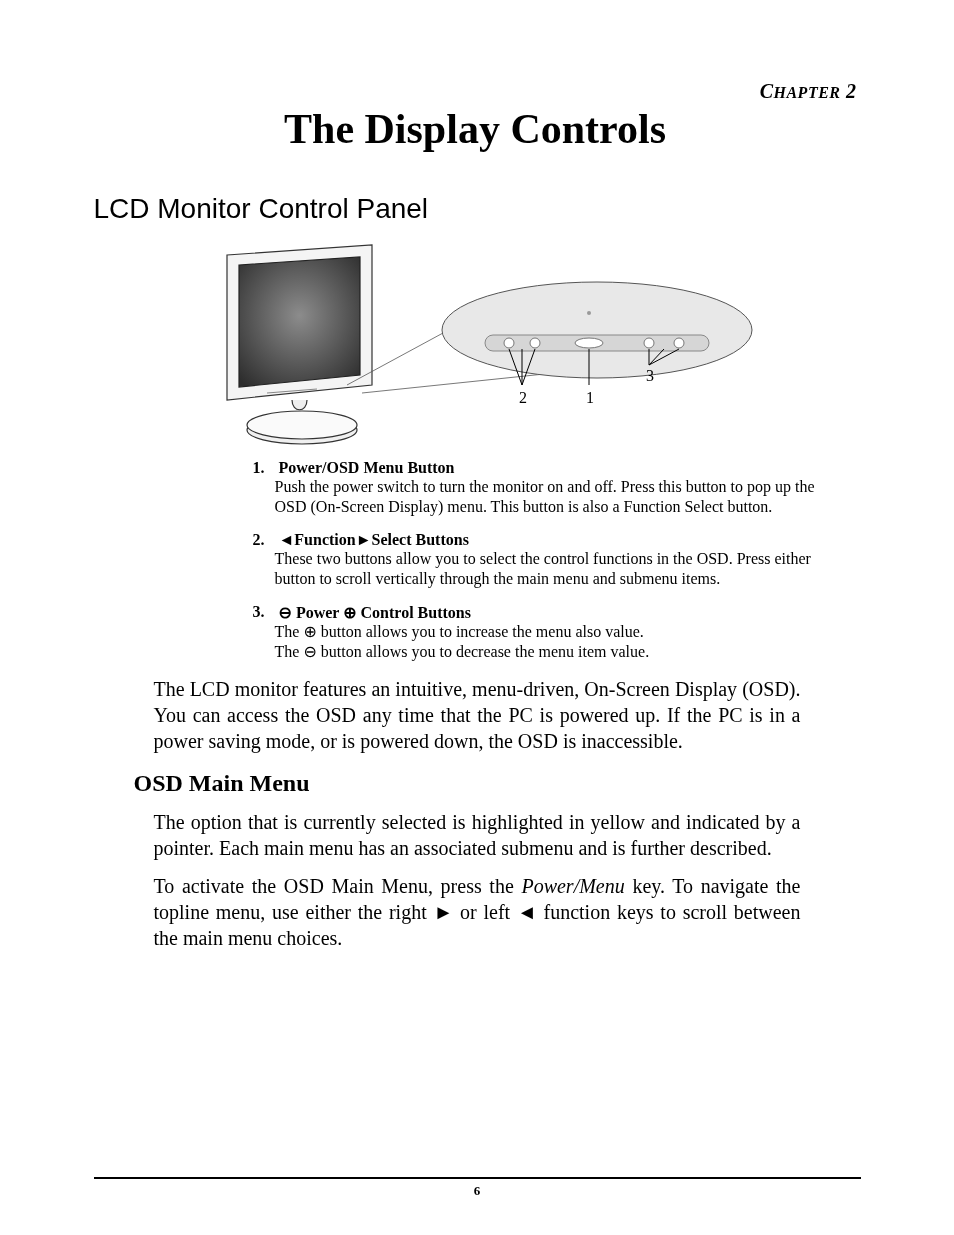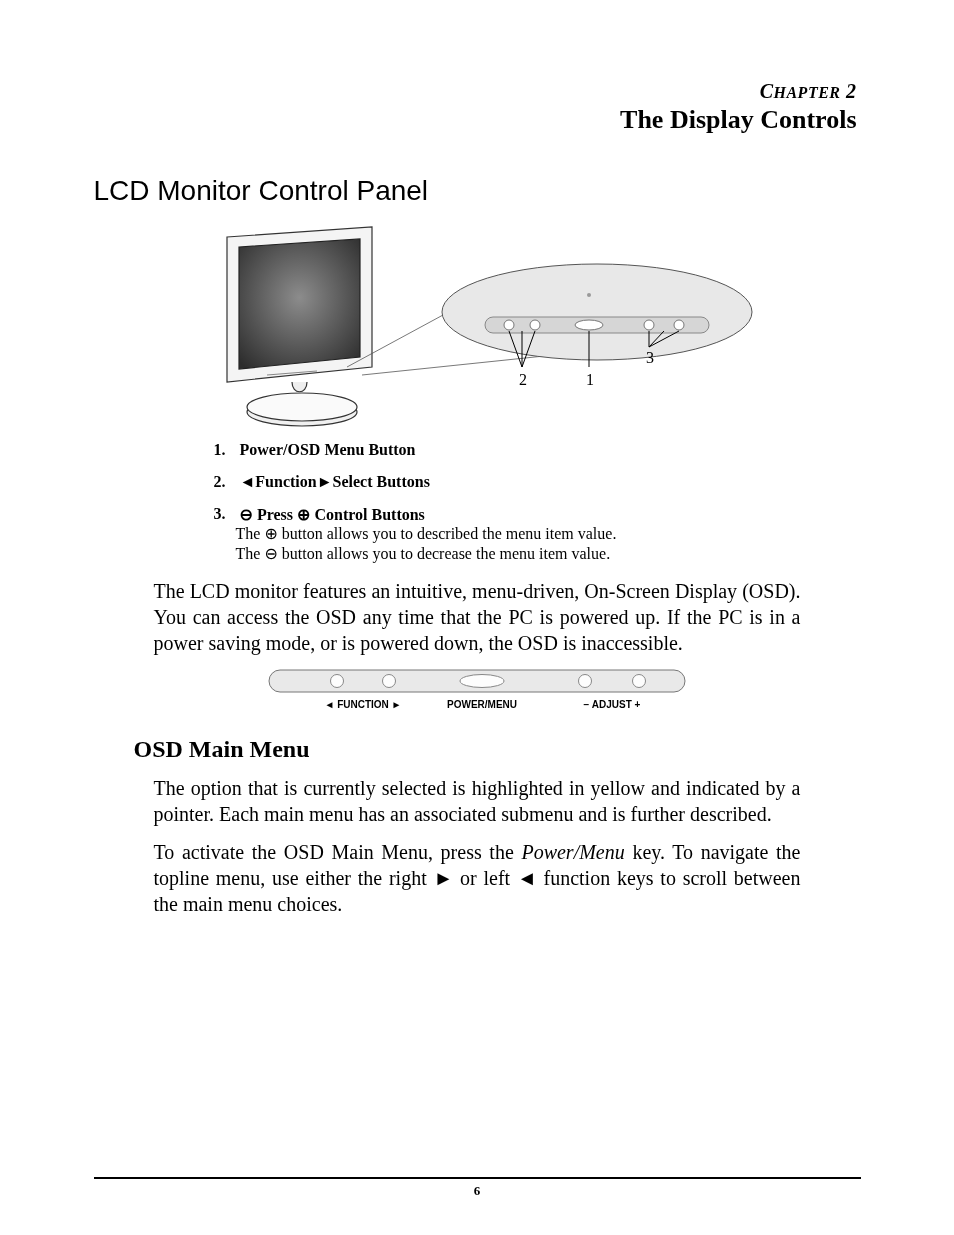--- a/index.html
+++ b/index.html
@@ -21,42 +21,43 @@
     text-align: right;
     font-style: italic;
     font-weight: bold;
     font-size: 20px;
     font-variant: small-caps;
     letter-spacing: 0.5px;
     margin-bottom: 2px;
     margin-right: 4px;
   }
   .chapter-title {
-    text-align: right;
-    font-weight: bold;
-    font-size: 26px;
+    text-align: center;
+    font-weight: bold;
+    font-size: 42px;
     margin-bottom: 40px;
     margin-right: 4px;
   }
   .h1 {
     font-family: Arial, Helvetica, sans-serif;
     font-weight: normal;
     font-size: 28px;
     margin: 24px 0 10px 0;
   }
   .figure {
     text-align: center;
     margin: 6px 0 10px 0;
   }
   .list {
     margin-left: 120px;
     margin-right: 10px;
   }
   .list-item {
     margin-bottom: 14px;
+    margin-left: 39px;
   }
   .list-num {
     display: inline-block;
     width: 22px;
     font-weight: bold;
     vertical-align: top;
   }
   .list-head {
     font-weight: bold;
   }
@@ -168,57 +169,46 @@
       <text x="322" y="168" font-family="Times New Roman" font-size="16">2</text>
       <text x="389" y="168" font-family="Times New Roman" font-size="16">1</text>
       <text x="449" y="146" font-family="Times New Roman" font-size="16">3</text>
     </svg>
   </div>
 
   <div class="list">
     <div class="list-item">
       <span class="list-num">1.</span>
       <span class="list-head">Power/OSD Menu Button</span>
+      <span class="list-body">Push the power switch to turn the monitor on and off.  Press this button to pop up the OSD (On-Screen Display) menu. This button is also a Function Select button.</span>
     </div>
 
     <div class="list-item">
       <span class="list-num">2.</span>
       <span class="list-head">
         <span class="tri">◄</span><span>Function</span><span class="tri">►</span><span>Select Buttons</span>
       </span>
+      <span class="list-body">These two buttons allow you to select the control functions in the OSD.  Press either button to scroll vertically through the main menu and submenu items.</span>
     </div>
 
     <div class="list-item">
       <span class="list-num">3.</span>
       <span class="list-head">
-        <span>⊖</span> <span>Press</span> <span>⊕</span><span> Control Buttons</span>
+        <span>⊖</span> <span>Power</span> <span>⊕</span><span> Control Buttons</span>
       </span>
       <span class="list-body">
-        <span>The </span><span>⊕</span><span> button allows you to described the menu item value.</span><br>
+        <span>The </span><span>⊕</span><span> button allows you to increase the menu also value.</span><br>
         <span>The </span><span>⊖</span><span> button allows you to decrease the menu item value.</span>
       </span>
     </div>
   </div>
 
 
   <div class="para">The LCD monitor features an intuitive, menu-driven, On-Screen Display (OSD). You can access the OSD any time that the PC is powered up. If the PC is in a power saving mode, or is powered down, the OSD is inaccessible.</div>
 
-  <div class="button-bar">
-    <svg width="420" height="48" viewBox="0 0 420 48">
-      <rect x="2" y="2" width="416" height="22" rx="11" fill="#e9e9e9" stroke="#777"></rect>
-      <circle cx="70" cy="13" r="6.5" fill="#fdfdfd" stroke="#888"></circle>
-      <circle cx="122" cy="13" r="6.5" fill="#fdfdfd" stroke="#888"></circle>
-      <ellipse cx="215" cy="13" rx="22" ry="6.5" fill="#fdfdfd" stroke="#888"></ellipse>
-      <circle cx="318" cy="13" r="6.5" fill="#fdfdfd" stroke="#888"></circle>
-      <circle cx="372" cy="13" r="6.5" fill="#fdfdfd" stroke="#888"></circle>
-      <text x="96" y="40" text-anchor="middle" font-family="Arial" font-size="10" font-weight="bold">◄ FUNCTION ►</text>
-      <text x="215" y="40" text-anchor="middle" font-family="Arial" font-size="10" font-weight="bold">POWER/MENU</text>
-      <text x="345" y="40" text-anchor="middle" font-family="Arial" font-size="10" font-weight="bold">− ADJUST +</text>
-    </svg>
-  </div>
 
   <div class="h2">OSD Main Menu</div>
 
   <div class="para">The option that is currently selected is highlighted in yellow and indicated by a pointer.  Each main menu has an associated submenu and is further described.</div>
 
   <div class="para">
     <span>To activate the OSD Main Menu, press the </span><em>Power/Menu</em><span> key. To navigate the topline menu, use either the right </span><span class="tri">►</span><span> or left </span><span class="tri">◄</span><span> function keys to scroll between the main menu choices.</span>
   </div>
 
   <div class="footer-rule"></div>

